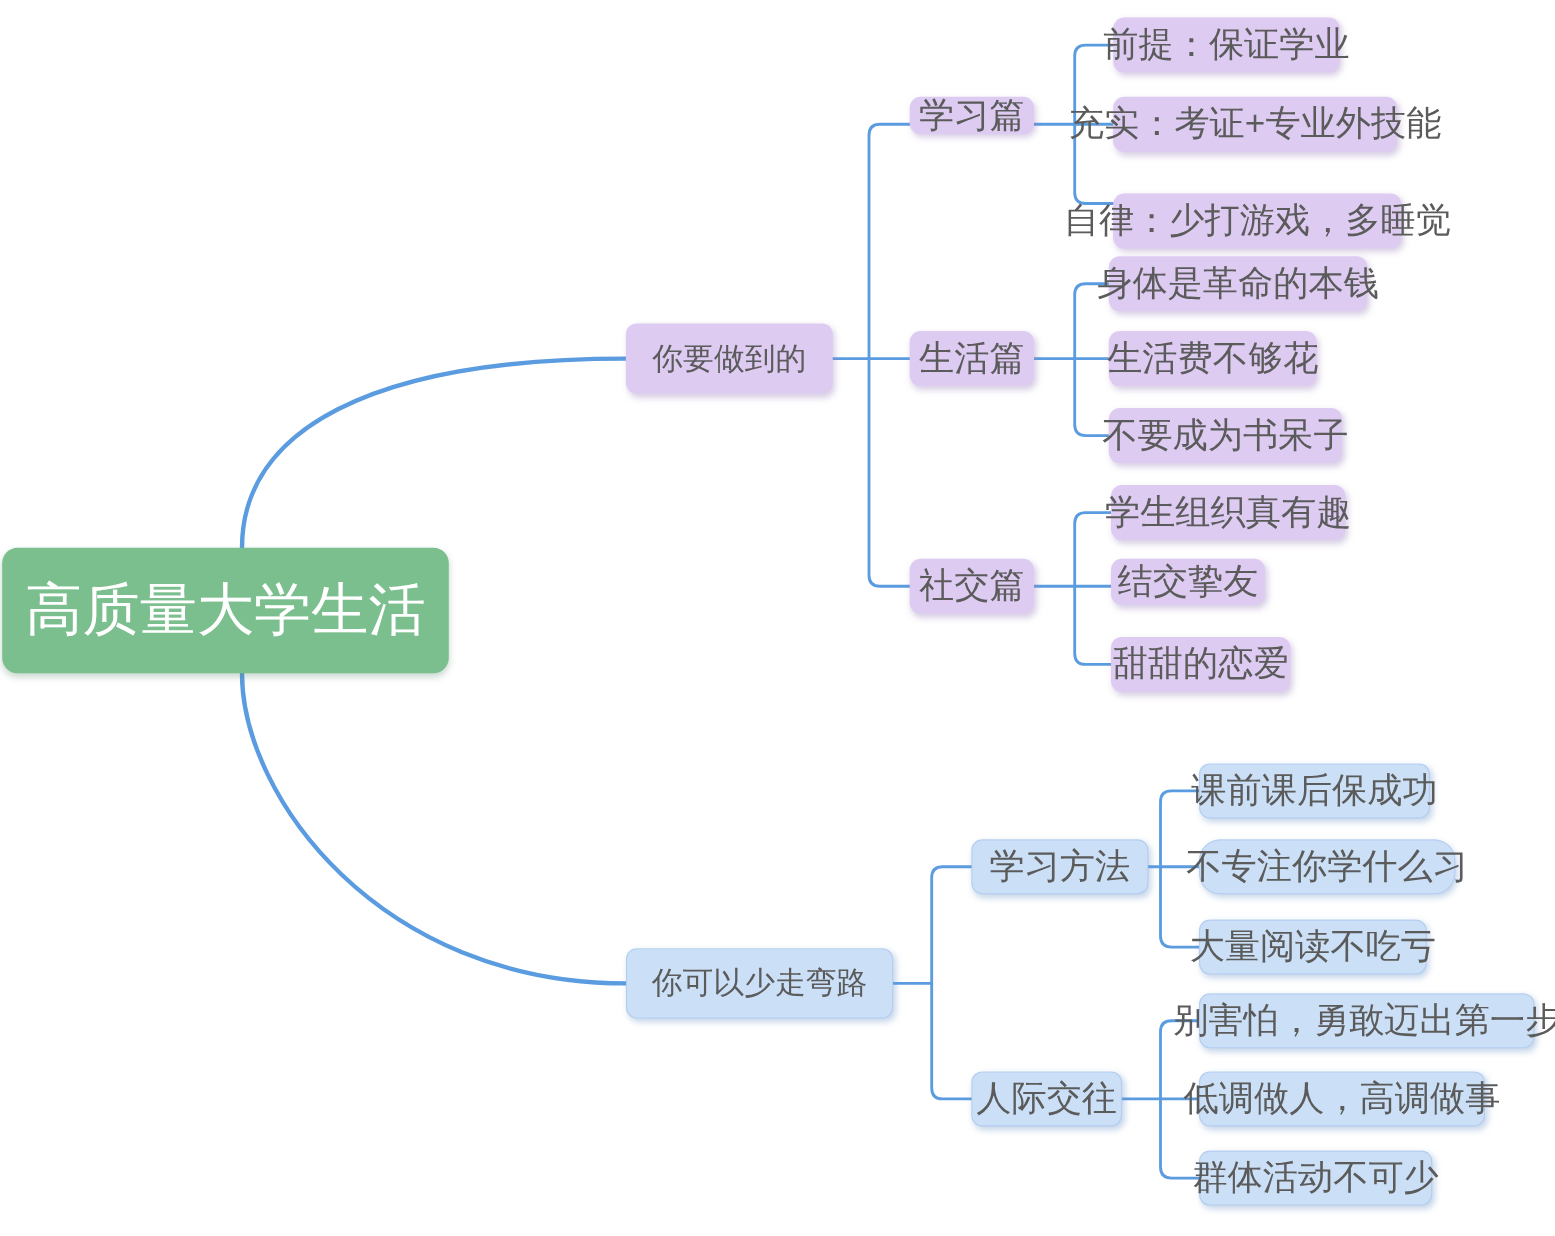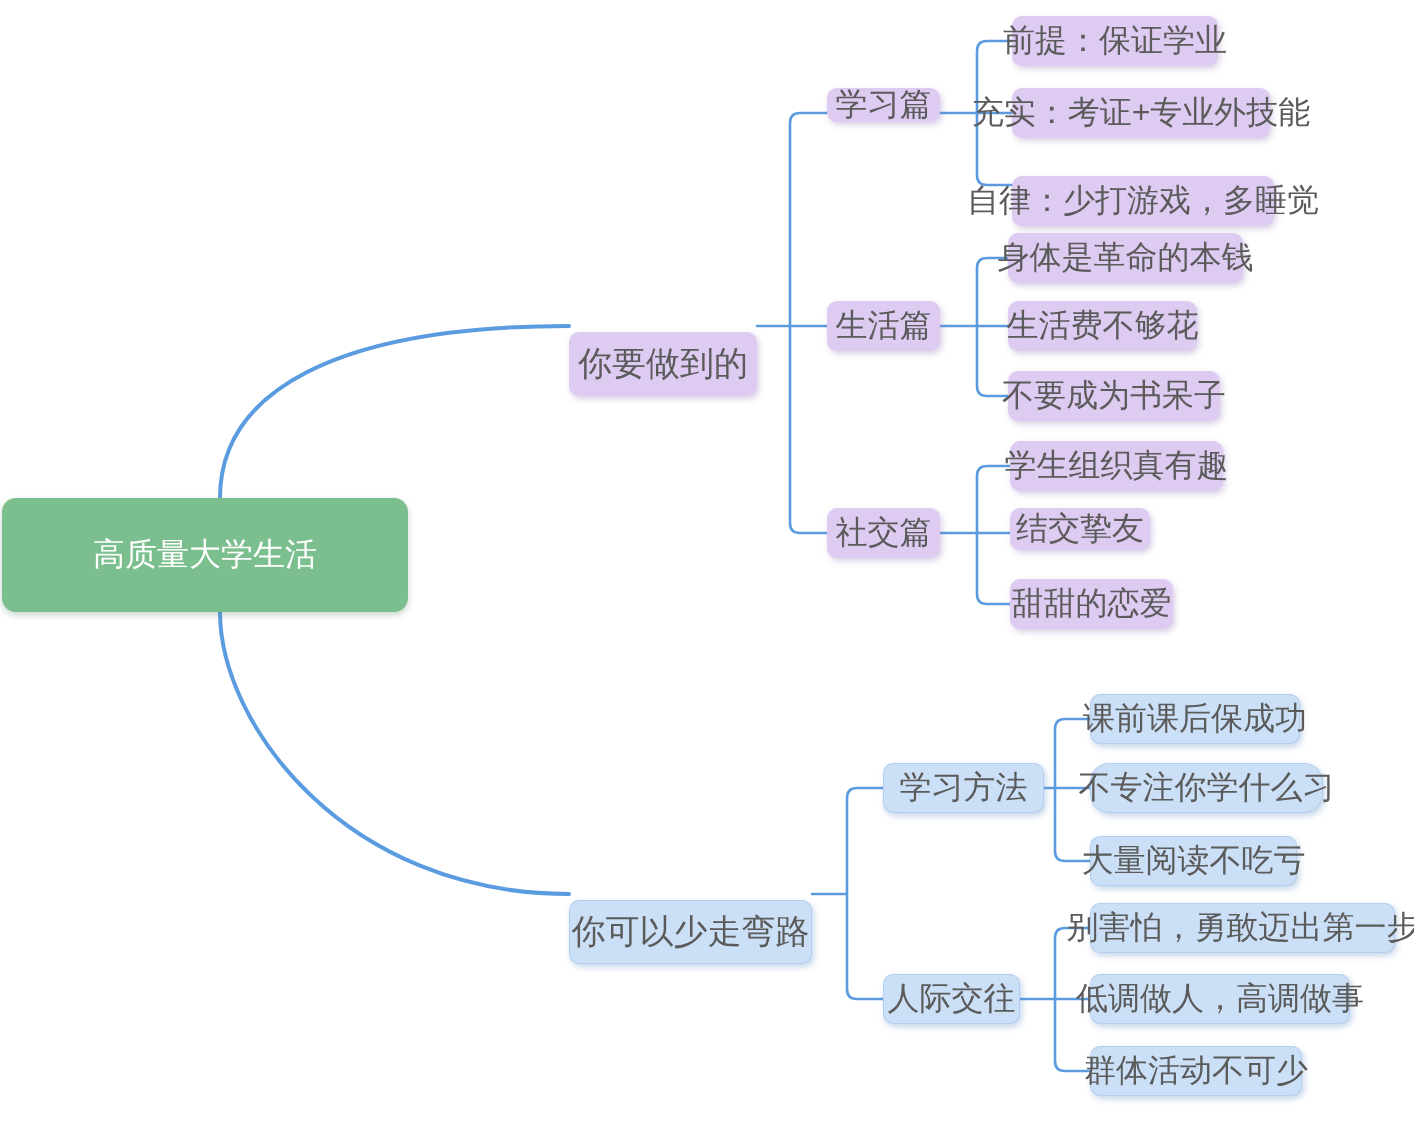--- a/index.html
+++ b/index.html
@@ -29,22 +29,22 @@
     background:var(--blue,#cbe0f7);
     box-shadow:2px 3px 6px rgba(110,150,200,.40);
     border:1px solid rgba(150,185,230,.45);
   }
   .node.root{
     background:var(--root-bg,#7cbf8e);
     color:var(--root-text,#ffffff);
     border-radius:14px;
     box-shadow:0 3px 7px rgba(70,120,90,.30);
   }
-  .size-xl{font-size:32px;}
-  .size-lg{font-size:34px;margin-top:38px;}
+  .size-xl{font-size:52px;}
+  .size-lg{font-size:28px;}
   .size-md{font-size:32px;}
   .node-label{pointer-events:none;}
 </style>
 </head>
 <body style="--bg: #ffffff; --line: #5b9ce0; --root-bg: #7cbf8e; --root-text: #ffffff; --purple: #ddcbf2; --blue: #cbe0f7; --node-text: #5b5b5b;">
 
 <div class="canvas">
   <svg id="edge-layer" xmlns="http://www.w3.org/2000/svg" viewBox="0 0 1414 1124">
       <path d="M220,498 C220,392 335,326 569,326" stroke-width="4"></path>
       <path d="M220,612 C220,724 345,894 569,894" stroke-width="4"></path>

